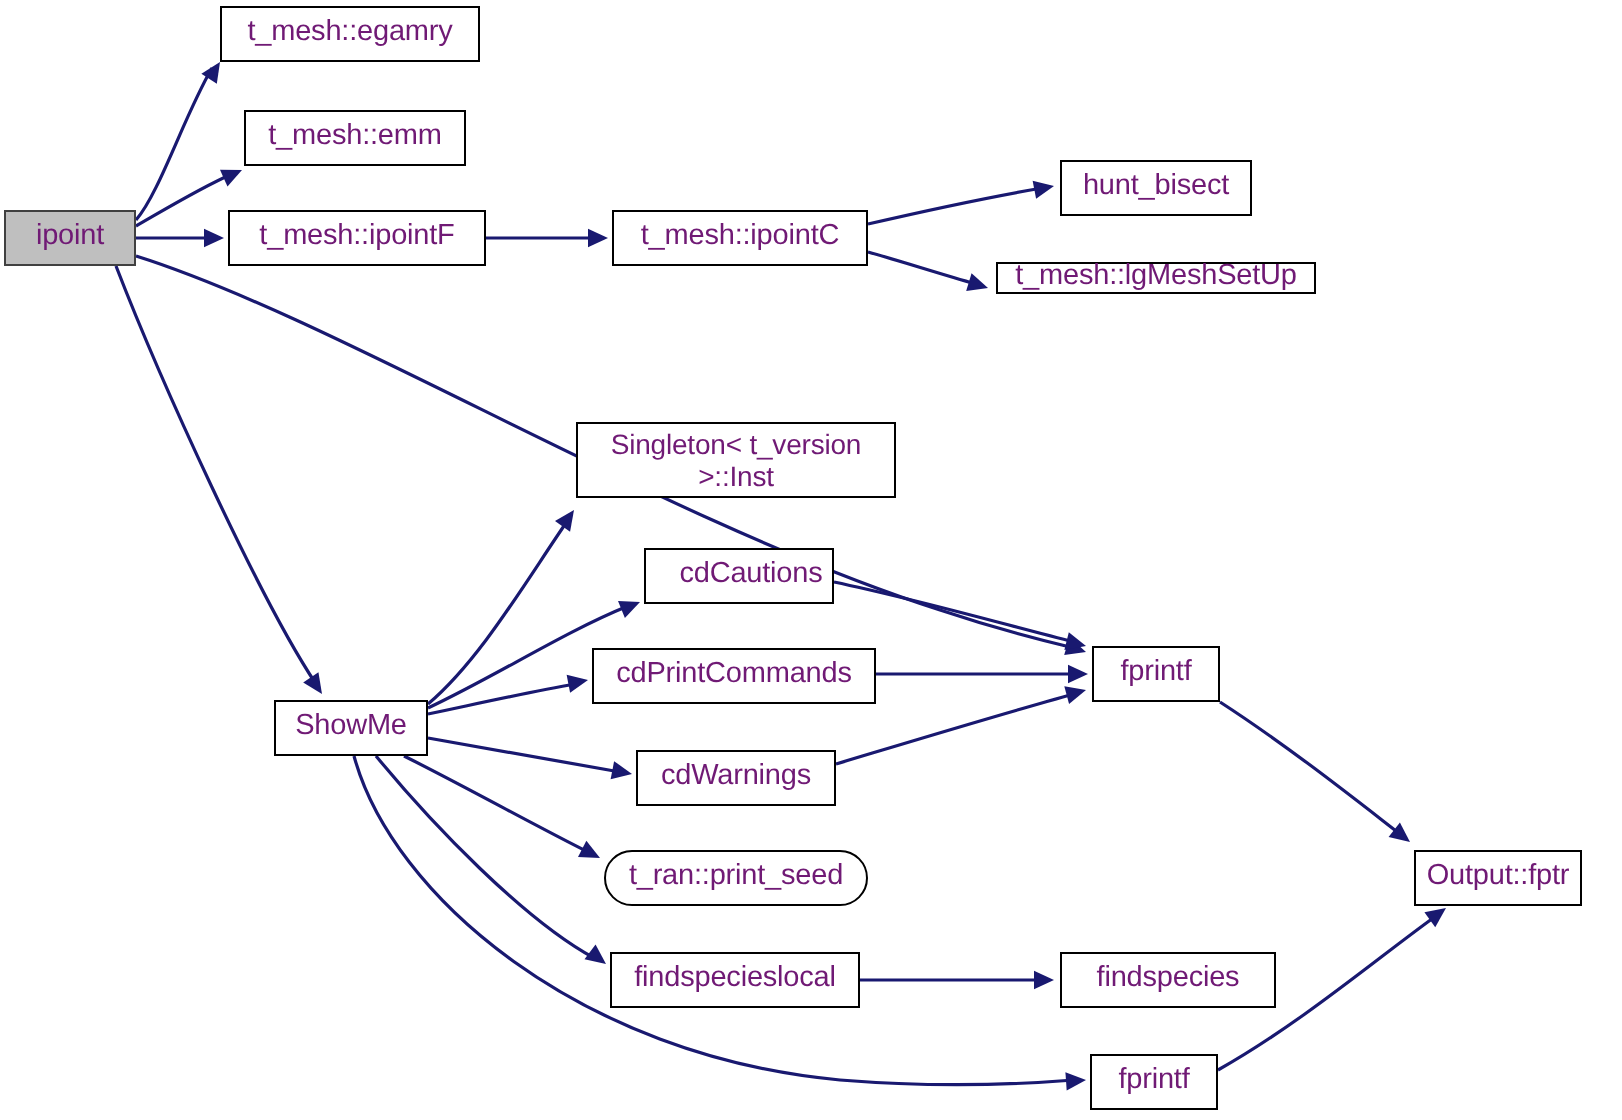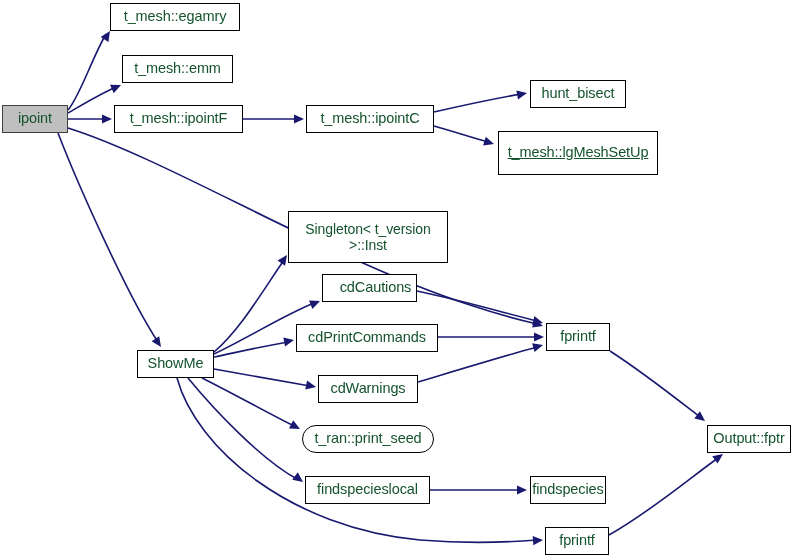--- a/index.html
+++ b/index.html
@@ -1,21 +1,21 @@
 <!DOCTYPE html>
 <html><head>
 <meta charset="utf-8">
 <style>
   html,body{margin:0;padding:0;background:#ffffff;}
   #canvas{position:relative;width:811px;height:560px;background:#ffffff;
           font-family:"Liberation Sans","DejaVu Sans",sans-serif;overflow:hidden;}
   #edges{position:absolute;left:0;top:0;width:811px;height:560px;}
   .node{position:absolute;box-sizing:border-box;border:1px solid #000000;
         background:#ffffff;display:flex;align-items:center;justify-content:center;
-        text-align:center;color:#14532d;font-size:14.5px;line-height:1.05;
+        text-align:center;color:#701a75;font-size:14.5px;line-height:1.05;
         letter-spacing:-0.1px;white-space:pre-line;}
   .node.root{background:#bfbfbf;border-color:#404040;}
   .node.two-line{font-size:14px;line-height:1.15;}
 </style>
 </head>
 <body>
 
 <div id="canvas" style="width: 811px; height: 560px; background: rgb(255, 255, 255);">
   <svg id="edges" viewBox="0 0 811 560" xmlns="http://www.w3.org/2000/svg">
       <path d="M 68,110 C 80,96 92,58 106,34" fill="none" stroke="#191970" stroke-width="1.6"></path>
@@ -60,26 +60,26 @@
       <polygon points="0,0 -10,-4.6 -10,4.6" fill="#191970" transform="translate(705,421) rotate(38)"></polygon>
       <path d="M 609,535 C 650,512 690,478 718,458" fill="none" stroke="#191970" stroke-width="1.6"></path>
       <polygon points="0,0 -10,-4.6 -10,4.6" fill="#191970" transform="translate(723,454) rotate(-36)"></polygon>
     </svg>
 <div class="node root" style="left: 2px; top: 105px; width: 66px; height: 28px; background: rgb(191, 191, 191); border-color: rgb(64, 64, 64);">ipoint</div>
     <div class="node" style="left: 110px; top: 3px; width: 130px; height: 28px; background: rgb(255, 255, 255); border-color: rgb(0, 0, 0);">t_mesh::egamry</div>
     <div class="node" style="left: 122px; top: 55px; width: 111px; height: 28px; background: rgb(255, 255, 255); border-color: rgb(0, 0, 0);">t_mesh::emm</div>
     <div class="node" style="left: 114px; top: 105px; width: 129px; height: 28px; background: rgb(255, 255, 255); border-color: rgb(0, 0, 0);">t_mesh::ipointF</div>
     <div class="node" style="left: 306px; top: 105px; width: 128px; height: 28px; background: rgb(255, 255, 255); border-color: rgb(0, 0, 0);">t_mesh::ipointC</div>
     <div class="node" style="left: 530px; top: 80px; width: 96px; height: 28px; background: rgb(255, 255, 255); border-color: rgb(0, 0, 0);">hunt_bisect</div>
-    <div class="node" style="left: 498px; top: 131px; width: 160px; height: 44px; background: rgb(255, 255, 255); border-color: rgb(0, 0, 0); text-decoration: underline;">t_mesh::lgMeshSetUp</div>
-    <div class="node two-line" style="left: 288px; top: 211px; width: 160px; height: 52px; background: rgb(255, 255, 255); border-color: rgb(0, 0, 0);">Singleton&lt; t_version
+    <div class="node" style="left: 498px; top: 131px; width: 160px; height: 16px; background: rgb(255, 255, 255); border-color: rgb(0, 0, 0);">t_mesh::lgMeshSetUp</div>
+    <div class="node two-line" style="left: 288px; top: 211px; width: 160px; height: 38px; background: rgb(255, 255, 255); border-color: rgb(0, 0, 0);">Singleton&lt; t_version
 &gt;::Inst</div>
     <div class="node" style="left: 322px; top: 274px; width: 95px; height: 28px; background: rgb(255, 255, 255); border-color: rgb(0, 0, 0); padding-left: 12px;">cdCautions</div>
     <div class="node" style="left: 296px; top: 324px; width: 142px; height: 28px; background: rgb(255, 255, 255); border-color: rgb(0, 0, 0);">cdPrintCommands</div>
     <div class="node" style="left: 318px; top: 375px; width: 100px; height: 28px; background: rgb(255, 255, 255); border-color: rgb(0, 0, 0);">cdWarnings</div>
     <div class="node" style="left: 137px; top: 350px; width: 77px; height: 28px; background: rgb(255, 255, 255); border-color: rgb(0, 0, 0);">ShowMe</div>
     <div class="node" style="left: 302px; top: 425px; width: 132px; height: 28px; background: rgb(255, 255, 255); border-color: rgb(0, 0, 0); border-radius: 14px;">t_ran::print_seed</div>
     <div class="node" style="left: 305px; top: 476px; width: 125px; height: 28px; background: rgb(255, 255, 255); border-color: rgb(0, 0, 0);">findspecieslocal</div>
-    <div class="node" style="left: 530px; top: 476px; width: 76px; height: 28px; background: rgb(255, 255, 255); border-color: rgb(0, 0, 0); text-align: center;">findspecies</div>
+    <div class="node" style="left: 530px; top: 476px; width: 108px; height: 28px; background: rgb(255, 255, 255); border-color: rgb(0, 0, 0); text-align: center;">findspecies</div>
     <div class="node" style="left: 546px; top: 323px; width: 64px; height: 28px; background: rgb(255, 255, 255); border-color: rgb(0, 0, 0);">fprintf</div>
     <div class="node" style="left: 545px; top: 527px; width: 64px; height: 28px; background: rgb(255, 255, 255); border-color: rgb(0, 0, 0);">fprintf</div>
     <div class="node" style="left: 707px; top: 425px; width: 84px; height: 28px; background: rgb(255, 255, 255); border-color: rgb(0, 0, 0);">Output::fptr</div>
   </div>
 
 </body></html>

